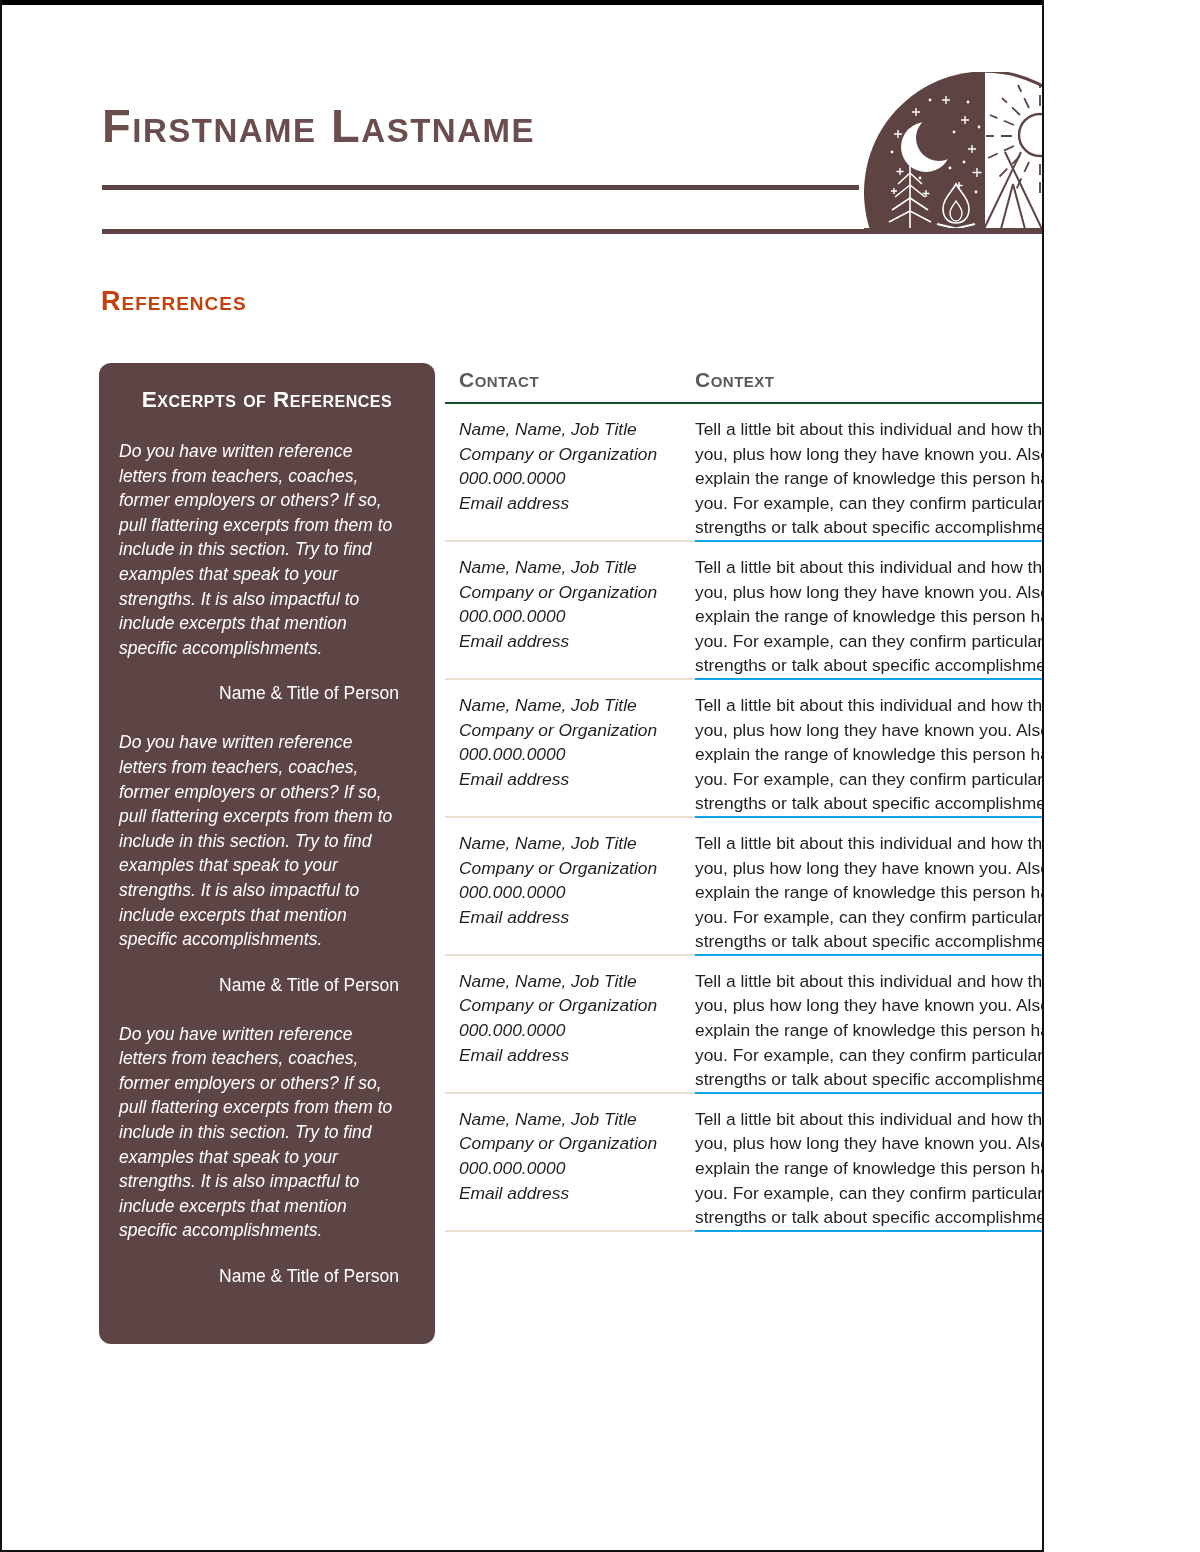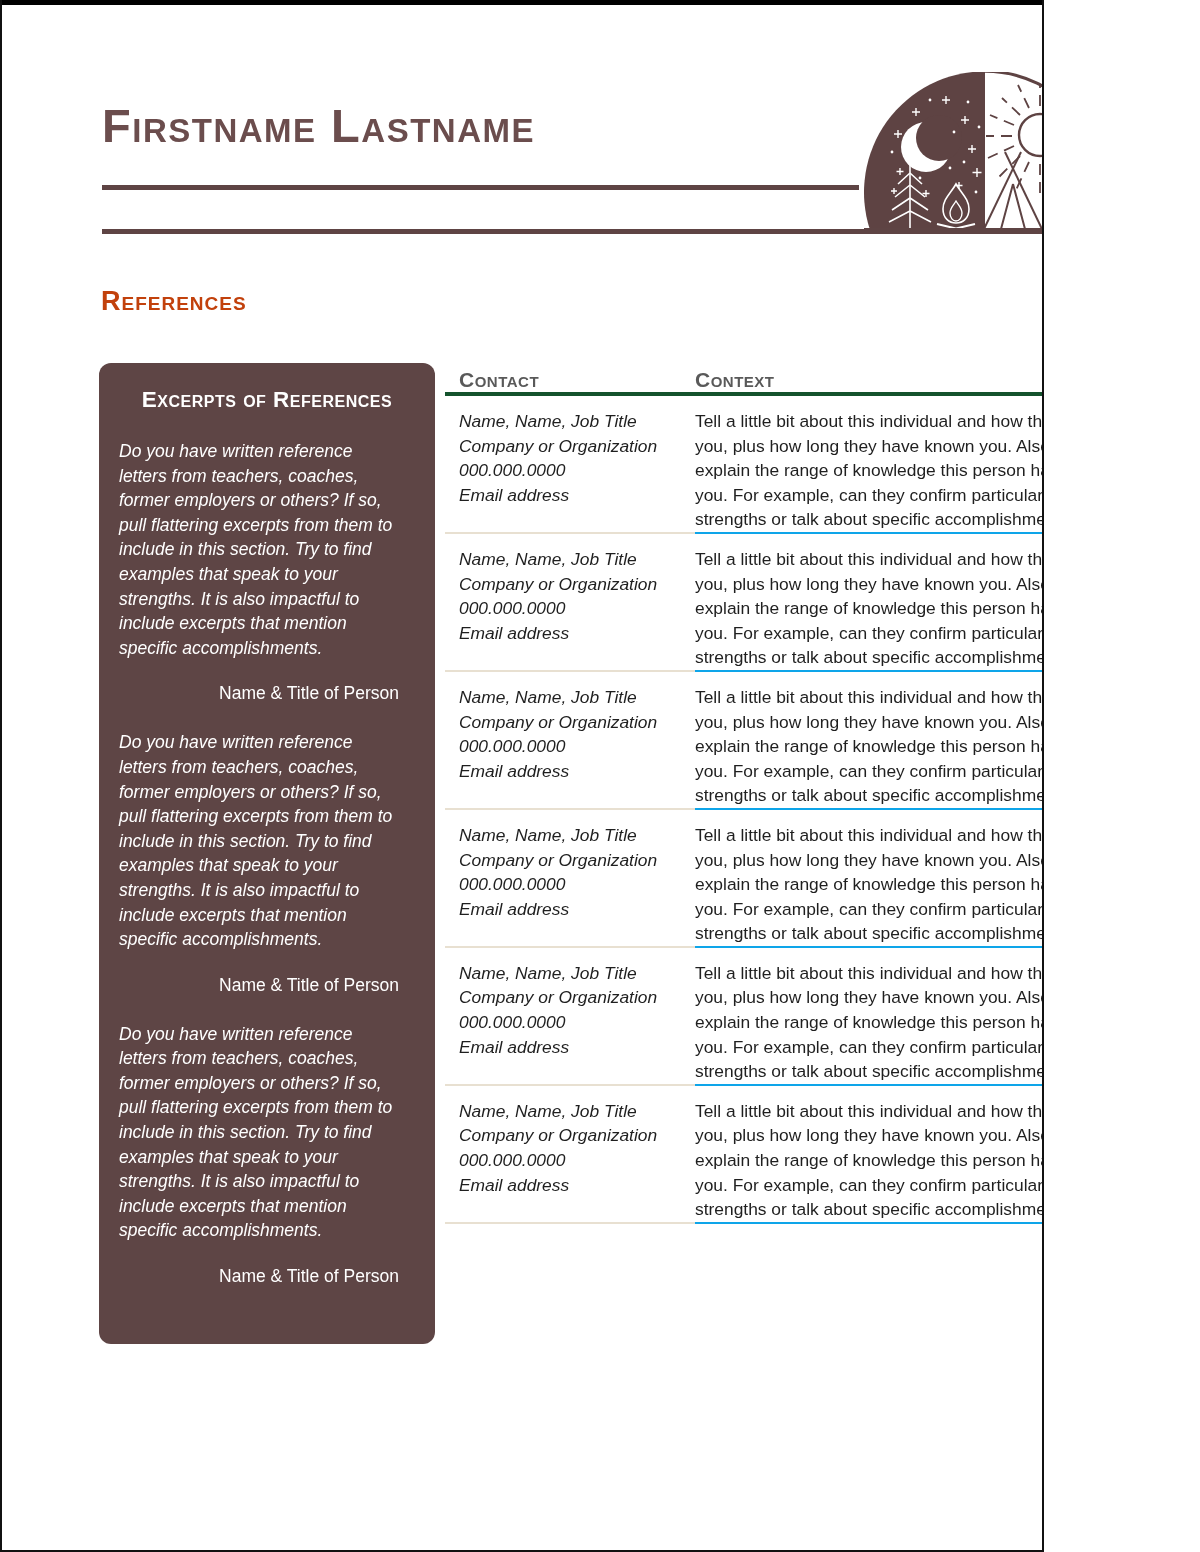--- a/index.html
+++ b/index.html
@@ -42,21 +42,21 @@
     margin:26px 40px 0 20px;font-style:italic;font-size:17.5px;line-height:24.6px;
   }
   .attribution{
     margin:22px 36px 0 0;text-align:right;font-size:17.5px;line-height:22px;
   }
 
   
   .ref-table{position:absolute;left:443px;top:368px;width:672px;}
   .thead,.trow{display:grid;grid-template-columns:250px 422px;}
   .thead .tcell{
-    padding-bottom:0;border-bottom:4px solid #14532d;
+    padding-bottom:10px;border-bottom:2px solid #14532d;
     font-size:21px;font-weight:700;color:#595959;font-variant:small-caps;letter-spacing:.5px;
   }
   .thead .contact-cell{padding-left:14px;}
   .trow .tcell{padding-top:13px;font-size:17.4px;line-height:24.6px;}
   .trow .contact-cell{
     padding-left:14px;font-style:italic;border-bottom:2px solid #e8e0d1;
   }
   .trow .context-cell{border-bottom:2px solid #0ea5e9;padding-right:2px;}
 </style>
 </head>

